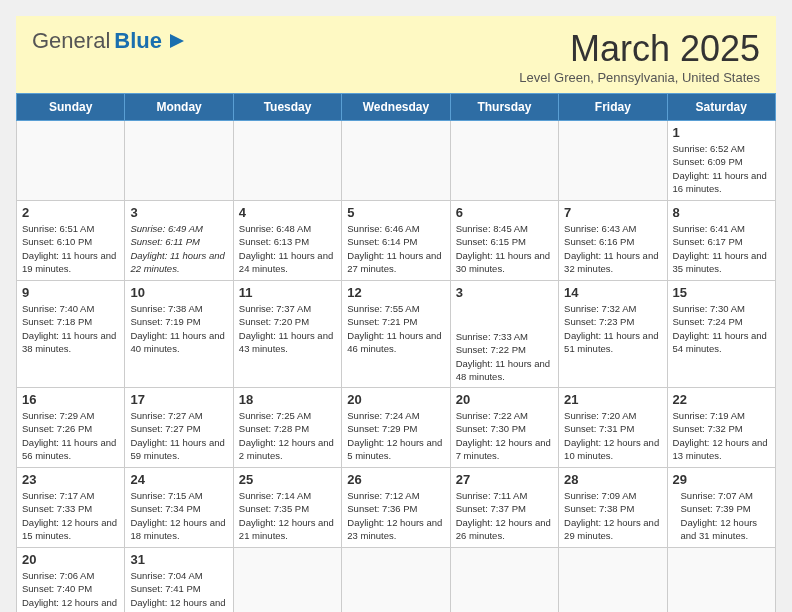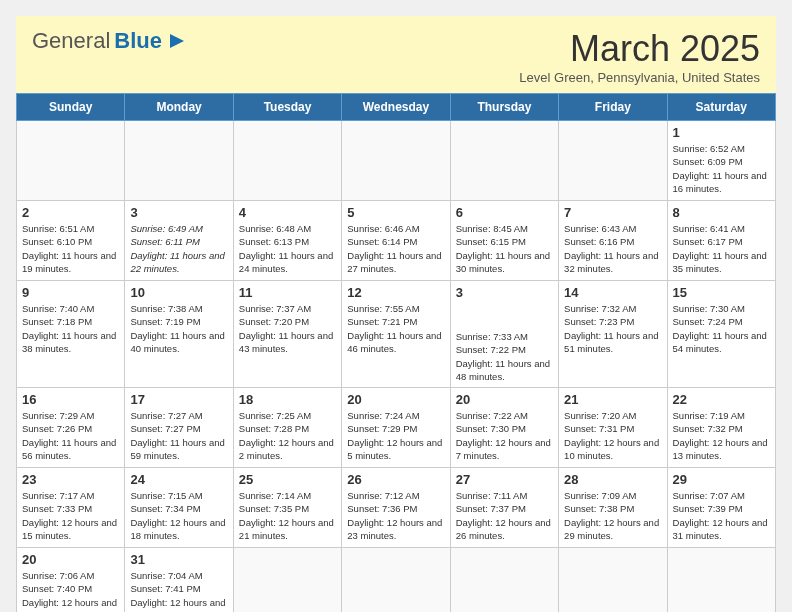--- a/index.html
+++ b/index.html
@@ -296,21 +296,21 @@
 Daylight: 12 hours and 26 minutes.</div>
           </td>
           <td>
             <div class="day-num">28</div>
             <div class="day-info" style="white-space: pre-line;">Sunrise: 7:09 AM
 Sunset: 7:38 PM
 Daylight: 12 hours and 29 minutes.</div>
           </td>
           <td>
             <div class="day-num">29</div>
-            <div class="day-info" style="white-space: pre-line;">Sunrise: 7:07 AM
+            <div class="day-info" style="white-space: pre-line; margin-left: 8px;">Sunrise: 7:07 AM
 Sunset: 7:39 PM
 Daylight: 12 hours and 31 minutes.</div>
           </td>
         </tr>
         <tr class="last-row">
           <td>
             <div class="day-num">20</div>
             <div class="day-info" style="white-space: pre-line;">Sunrise: 7:06 AM
 Sunset: 7:40 PM
 Daylight: 12 hours and 34 minutes.</div>

